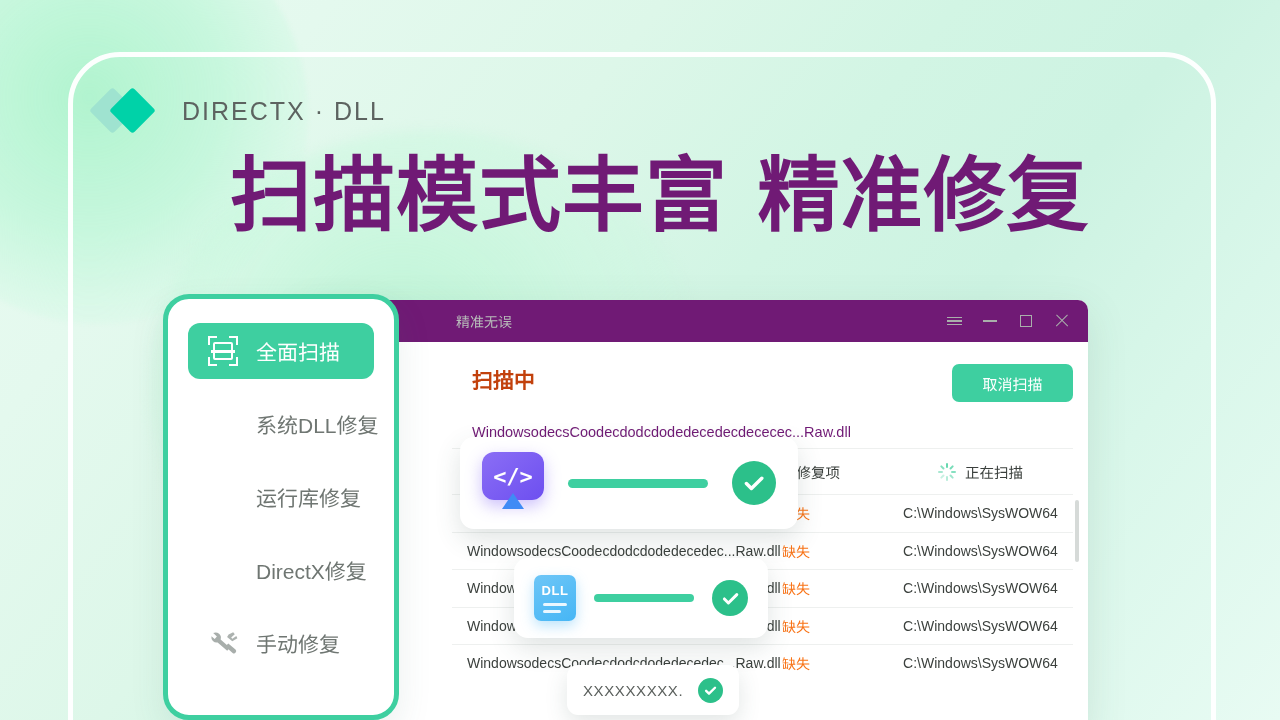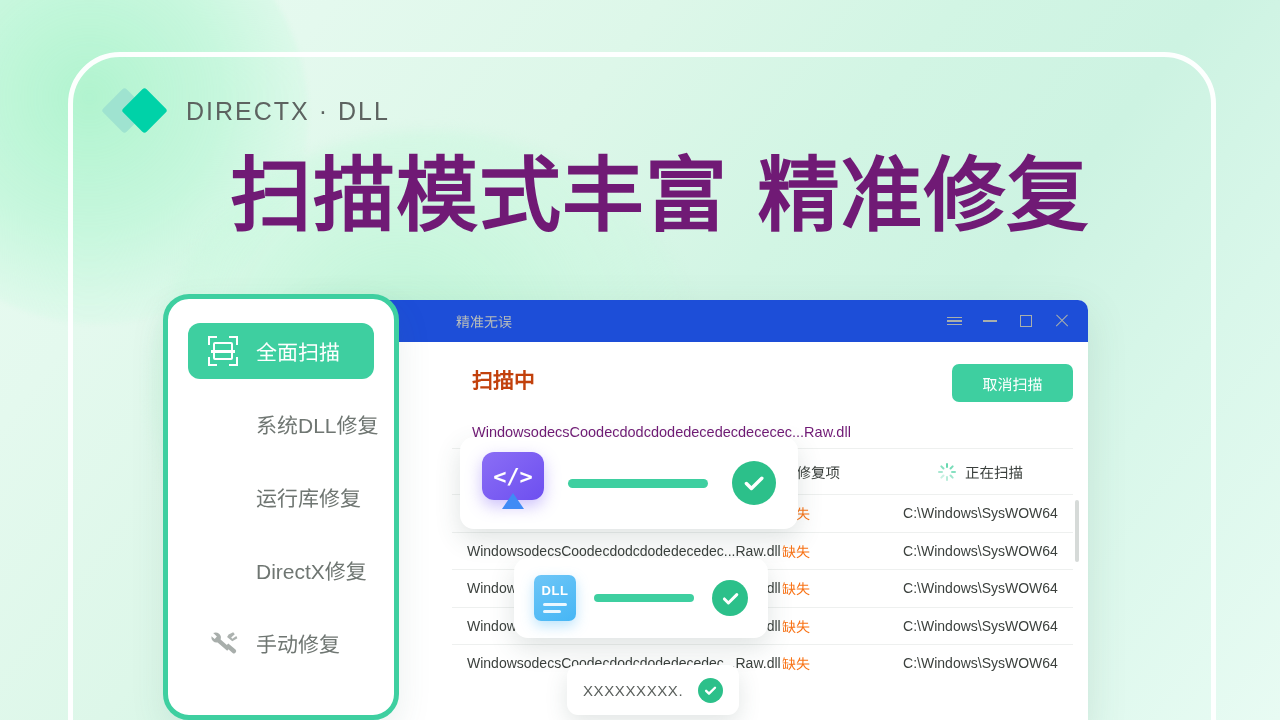--- a/index.html
+++ b/index.html
@@ -56,22 +56,22 @@
     left:68px; top:52px;
     width:1148px; height:760px;
     border:5px solid rgba(255,255,255,.96);
     border-radius:52px;
     background:transparent;
     pointer-events:none;
   }
 
   
   .brand {
-    position:absolute; left:108px; top:88px;
-    display:flex; align-items:center; gap:12px;
+    position:absolute; left:96px; top:88px;
+    display:flex; align-items:center; gap:20px;
   }
   .logo { position:relative; width:66px; height:46px; }
   .logo .dia {
     position:absolute; width:33px; height:33px;
     transform:rotate(45deg); border-radius:3px;
   }
   .logo .dia-back { left:0; top:6px; background:#9fe3d0; }
   .logo .dia-front { left:20px; top:6px; background:#00d2a8; }
   .brand-text {
     font-size:25px; letter-spacing:2.0px; color:#5d6360;
@@ -93,21 +93,21 @@
     width:788px; height:430px;
     background:#ffffff;
     border-radius:10px 10px 0 0;
     box-shadow:0 12px 40px rgba(60,90,80,.13);
     overflow:hidden;
   }
   .titlebar {
     position:relative; height:42px;
     display:flex; align-items:center;
     padding:0 14px 0 156px;
-    background:#1d4ed8;
+    background:#701a75;
   }
   .titlebar-text { font-size:14px; color:#b8bdba; white-space:nowrap; }
   .win-controls {
     margin-left:auto; display:flex; align-items:center; gap:20px;
     padding-right:4px;
   }
   .win-btn {
     width:16px; height:16px; position:relative; cursor:default;
     display:flex; align-items:center; justify-content:center;
   }

